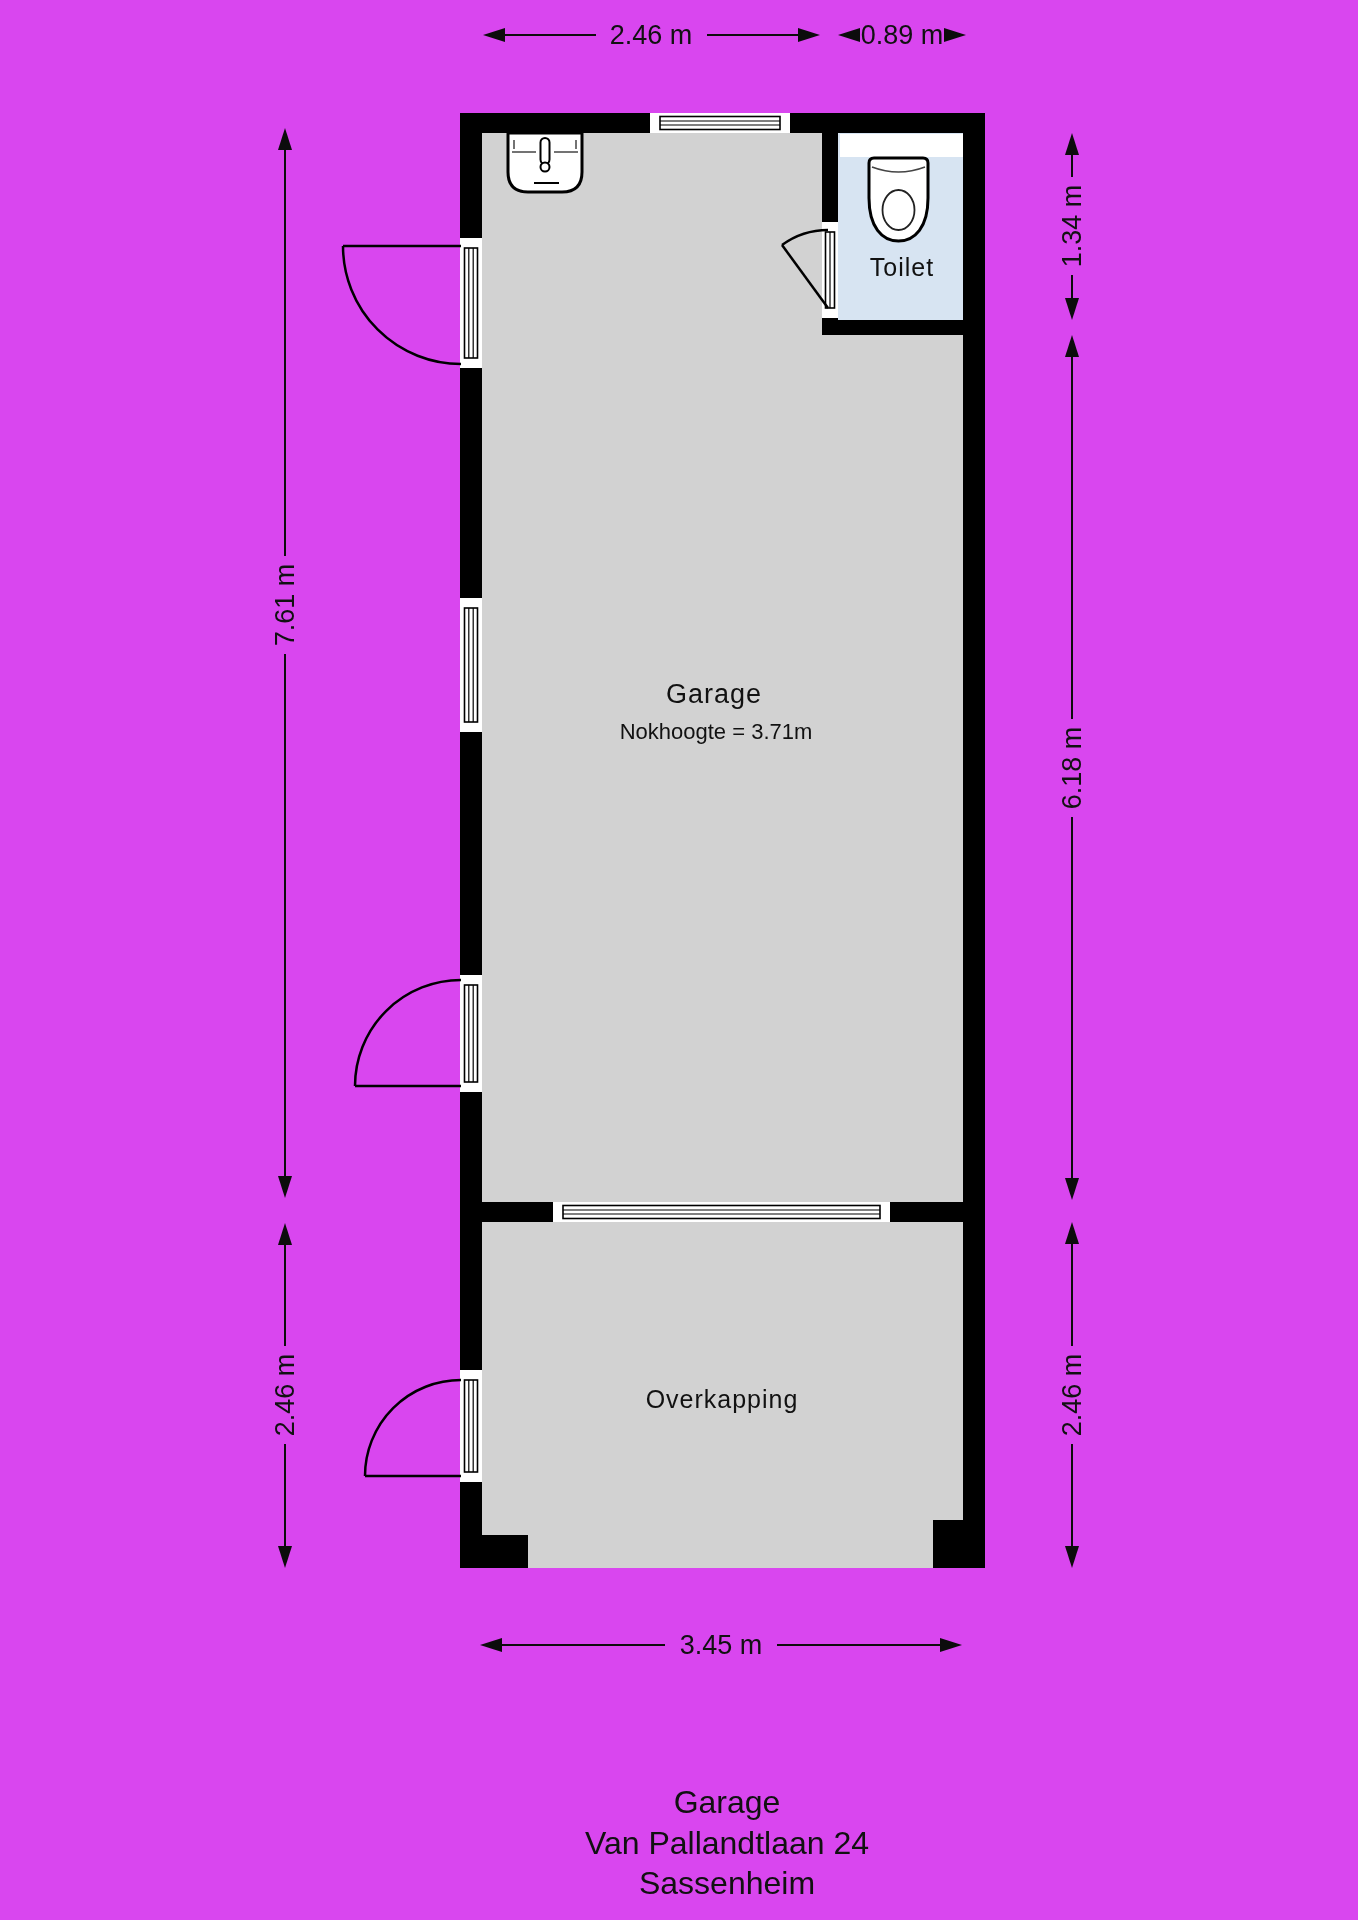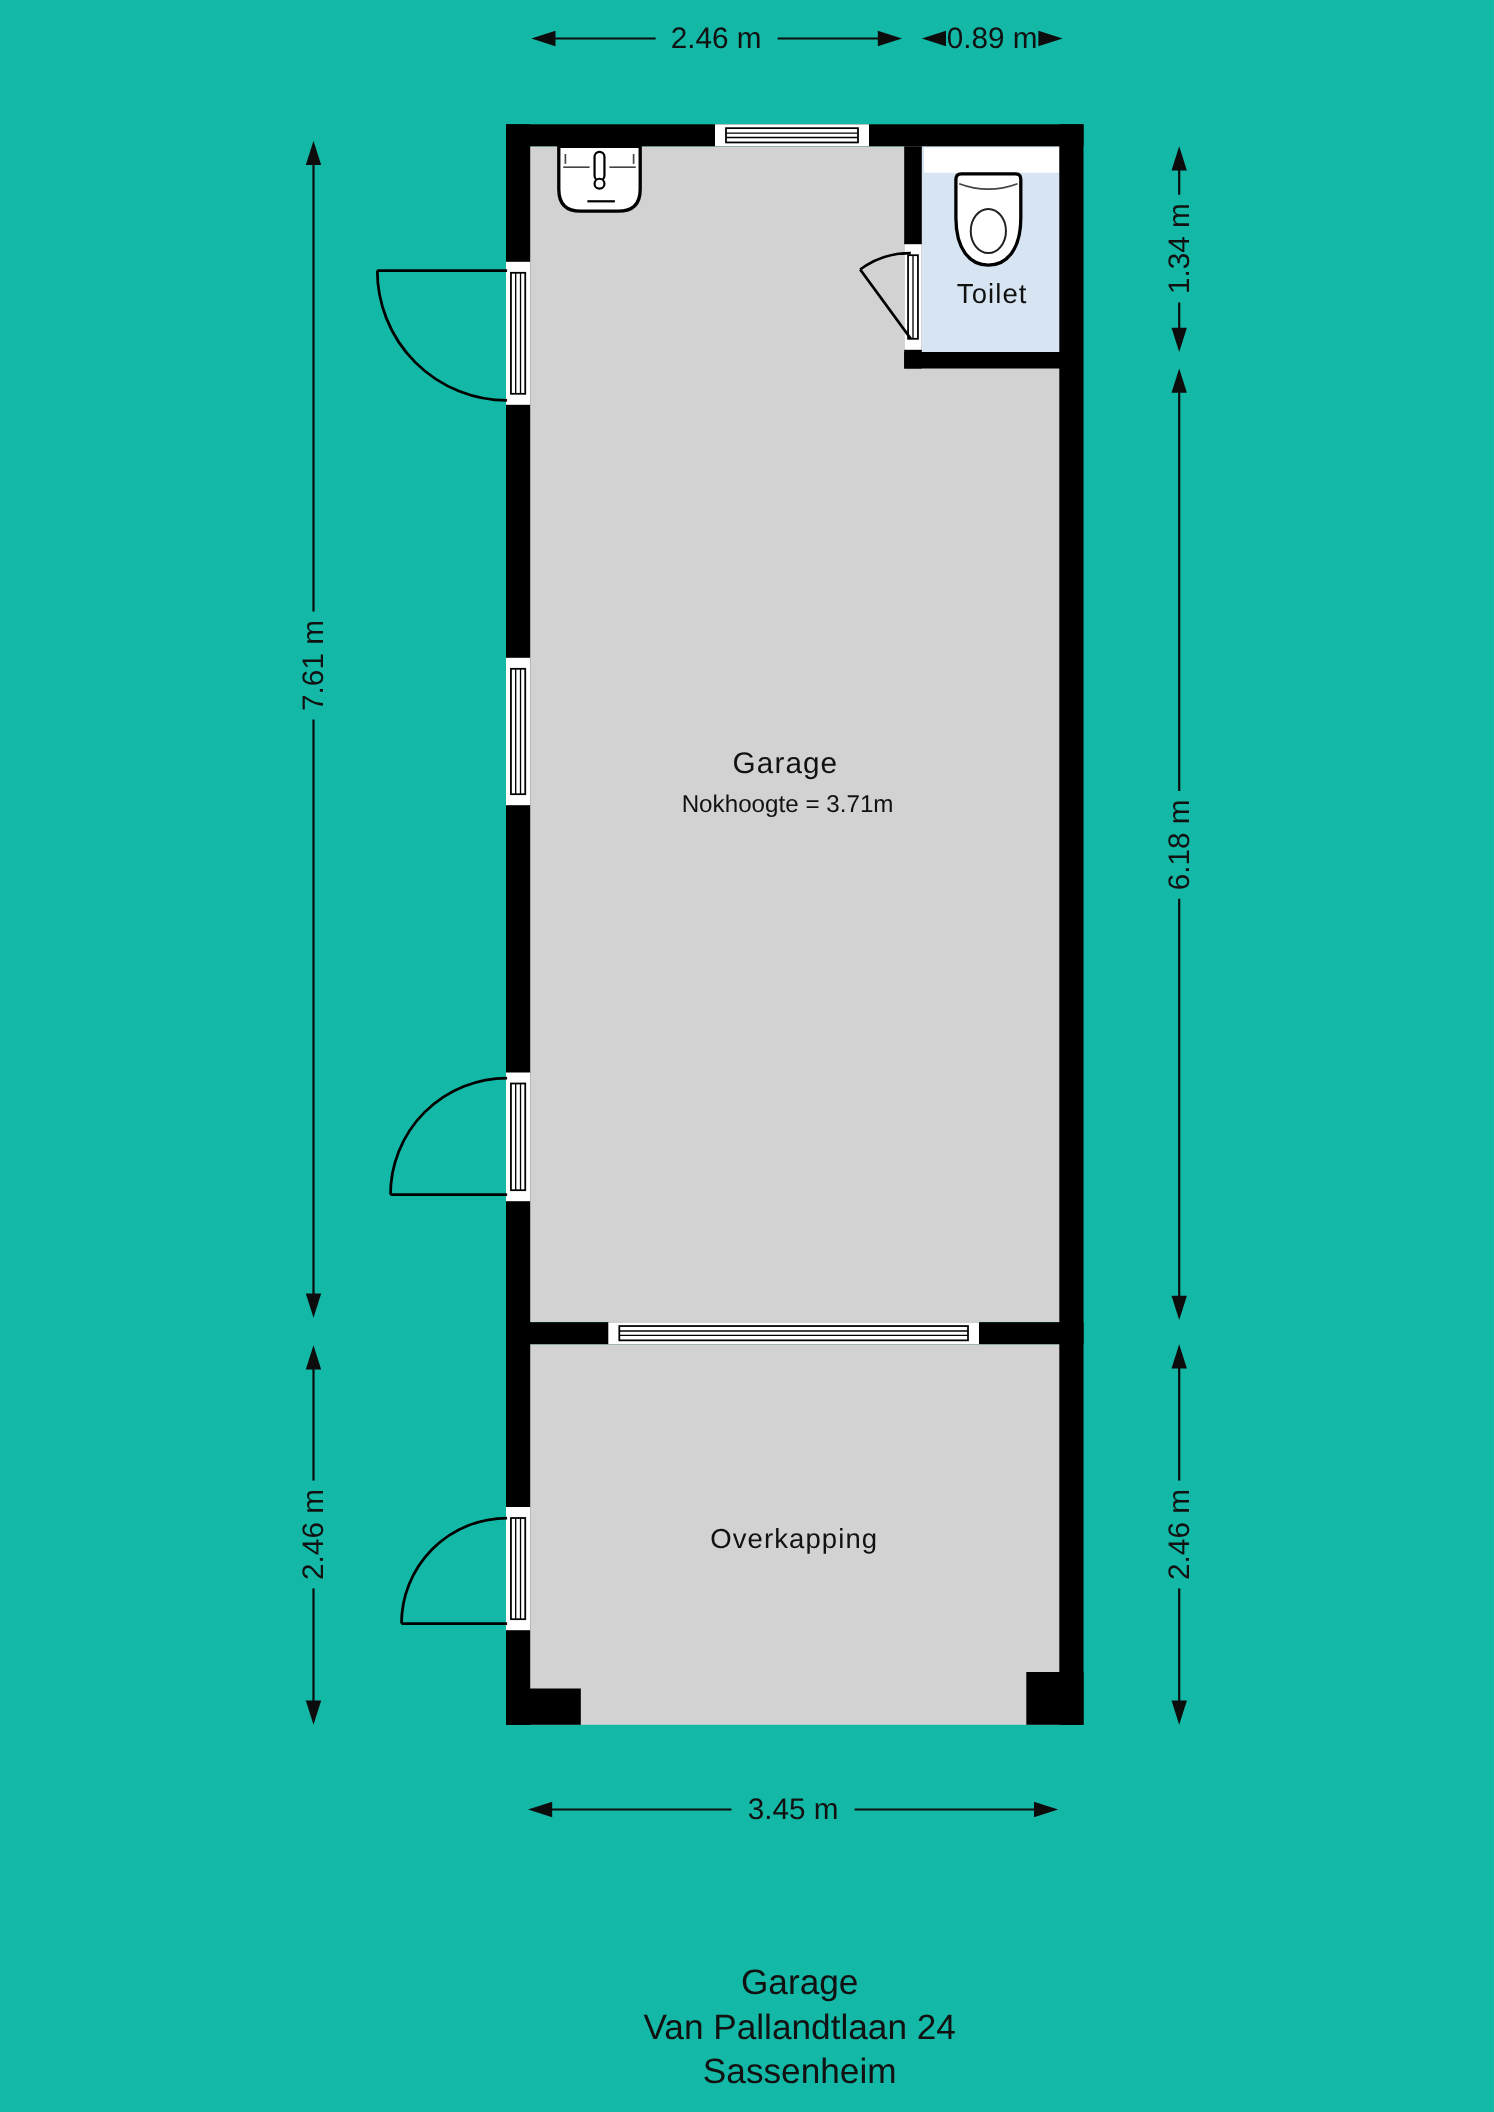--- a/index.html
+++ b/index.html
@@ -1,16 +1,16 @@
 <!DOCTYPE html>
 <html><head>
 <meta charset="utf-8">
 <style>
   html,body{margin:0;padding:0;background:#ffffff;}
-  .stage{position:relative;width:1358px;height:1920px;background:#14b8a6;overflow:hidden;
+  .stage{position:relative;width:1358px;height:1920px;background:#d946ef;overflow:hidden;
          font-family:"Liberation Sans", sans-serif;}
   svg{display:block;}
   text{font-family:"Liberation Sans", sans-serif;fill:#111111;}
   .dim-text{font-size:27px;}
   .room-label{font-size:27px;letter-spacing:1px;}
   .room-label-sm{font-size:25px;letter-spacing:1px;}
   .room-note{font-size:22px;}
   .title-text{font-size:32px;}
   .wall{stroke:none;}
   .door-line{stroke:#000;stroke-width:2.5;fill:none;}

